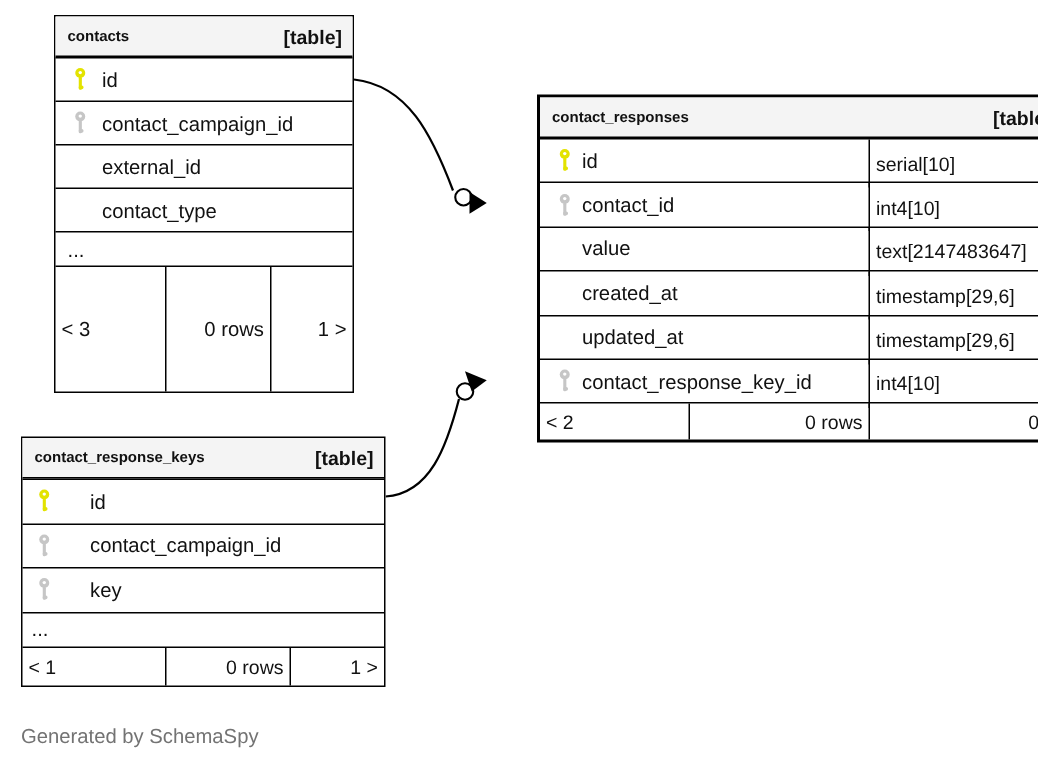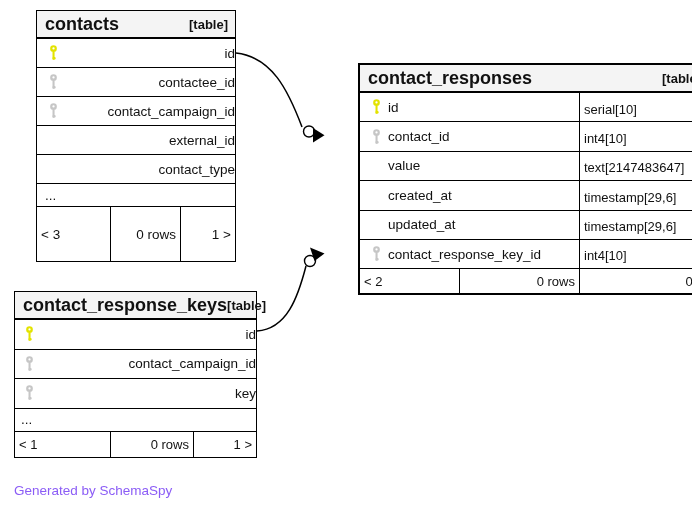--- a/index.html
+++ b/index.html
@@ -27,31 +27,30 @@
   .hdr {
     height: 27px;
     background: var(--header-bg, #f4f4f4);
     border-bottom: 1.8px solid var(--border, #000);
     display: flex;
     align-items: center;
     justify-content: space-between;
     padding: 0 7px 0 8px;
     flex: none;
   }
-  .tname { font-weight: bold; font-size: 18px; }
+  .tname { font-weight: bold; font-size: 10px; }
   .badge { font-size: 13px; font-weight: bold; }
 
   .row {
     position: relative;
     height: 29px;
     display: flex;
     align-items: center;
     border-top: 1.3px solid var(--border, #000);
     flex: none;
-    justify-content: flex-end;
   }
   .row:first-of-type { border-top: none; }
   .row .keyicon {
     position: absolute;
     left: var(--icon-left, 12px);
     top: 50%;
     transform: translateY(-50%);
     width: 9px; height: 17px;
     display: inline-flex;
   }
@@ -120,21 +119,21 @@
   }
   .overlay path { stroke: #000; stroke-width: 1.5; fill: none; }
   .overlay circle { stroke: #000; stroke-width: 1.4; fill: #fff; }
   .overlay polygon { fill: #000; stroke: none; }
 
   .gen-note {
     position: absolute;
     left: 14px;
     top: 483px;
     font-size: 13.5px;
-    color: #8b5cf6;
+    color: #737373;
   }
 </style>
 </head>
 <body>
 
 <div id="canvas" style="--pk: #e3e300; --fk: #c6c6c6; --header-bg: #f4f4f4; --border: #000000; --bg: #ffffff;">
 
   <svg class="overlay" width="692" height="512" viewBox="0 0 692 512">
     <path d="M236,53 C272,57 288,90 302,127"></path>
     <circle cx="309" cy="131.5" r="5.5"></circle>
@@ -162,31 +161,20 @@
     </div>
     <div class="row">
       <span class="keyicon fk">
           <svg viewBox="0 0 10 18" width="9" height="17" fill="currentColor">
             <circle cx="5" cy="4.2" r="3.7"></circle>
             <rect x="3.9" y="7" width="2.3" height="9.6" rx="1"></rect>
             <rect x="3.9" y="13.4" width="3.5" height="2.8" rx="1.2"></rect>
             <circle cx="5" cy="3.9" r="1.25" fill="#ffffff"></circle>
           </svg>
         </span>
-      <span class="cname">contactee_id</span>
-    </div>
-    <div class="row">
-      <span class="keyicon fk">
-          <svg viewBox="0 0 10 18" width="9" height="17" fill="currentColor">
-            <circle cx="5" cy="4.2" r="3.7"></circle>
-            <rect x="3.9" y="7" width="2.3" height="9.6" rx="1"></rect>
-            <rect x="3.9" y="13.4" width="3.5" height="2.8" rx="1.2"></rect>
-            <circle cx="5" cy="3.9" r="1.25" fill="#ffffff"></circle>
-          </svg>
-        </span>
       <span class="cname">contact_campaign_id</span>
     </div>
     <div class="row">
       <span class="cname">external_id</span>
     </div>
     <div class="row">
       <span class="cname">contact_type</span>
     </div>
     <div class="ellipsis-row">
       <span>...</span>

